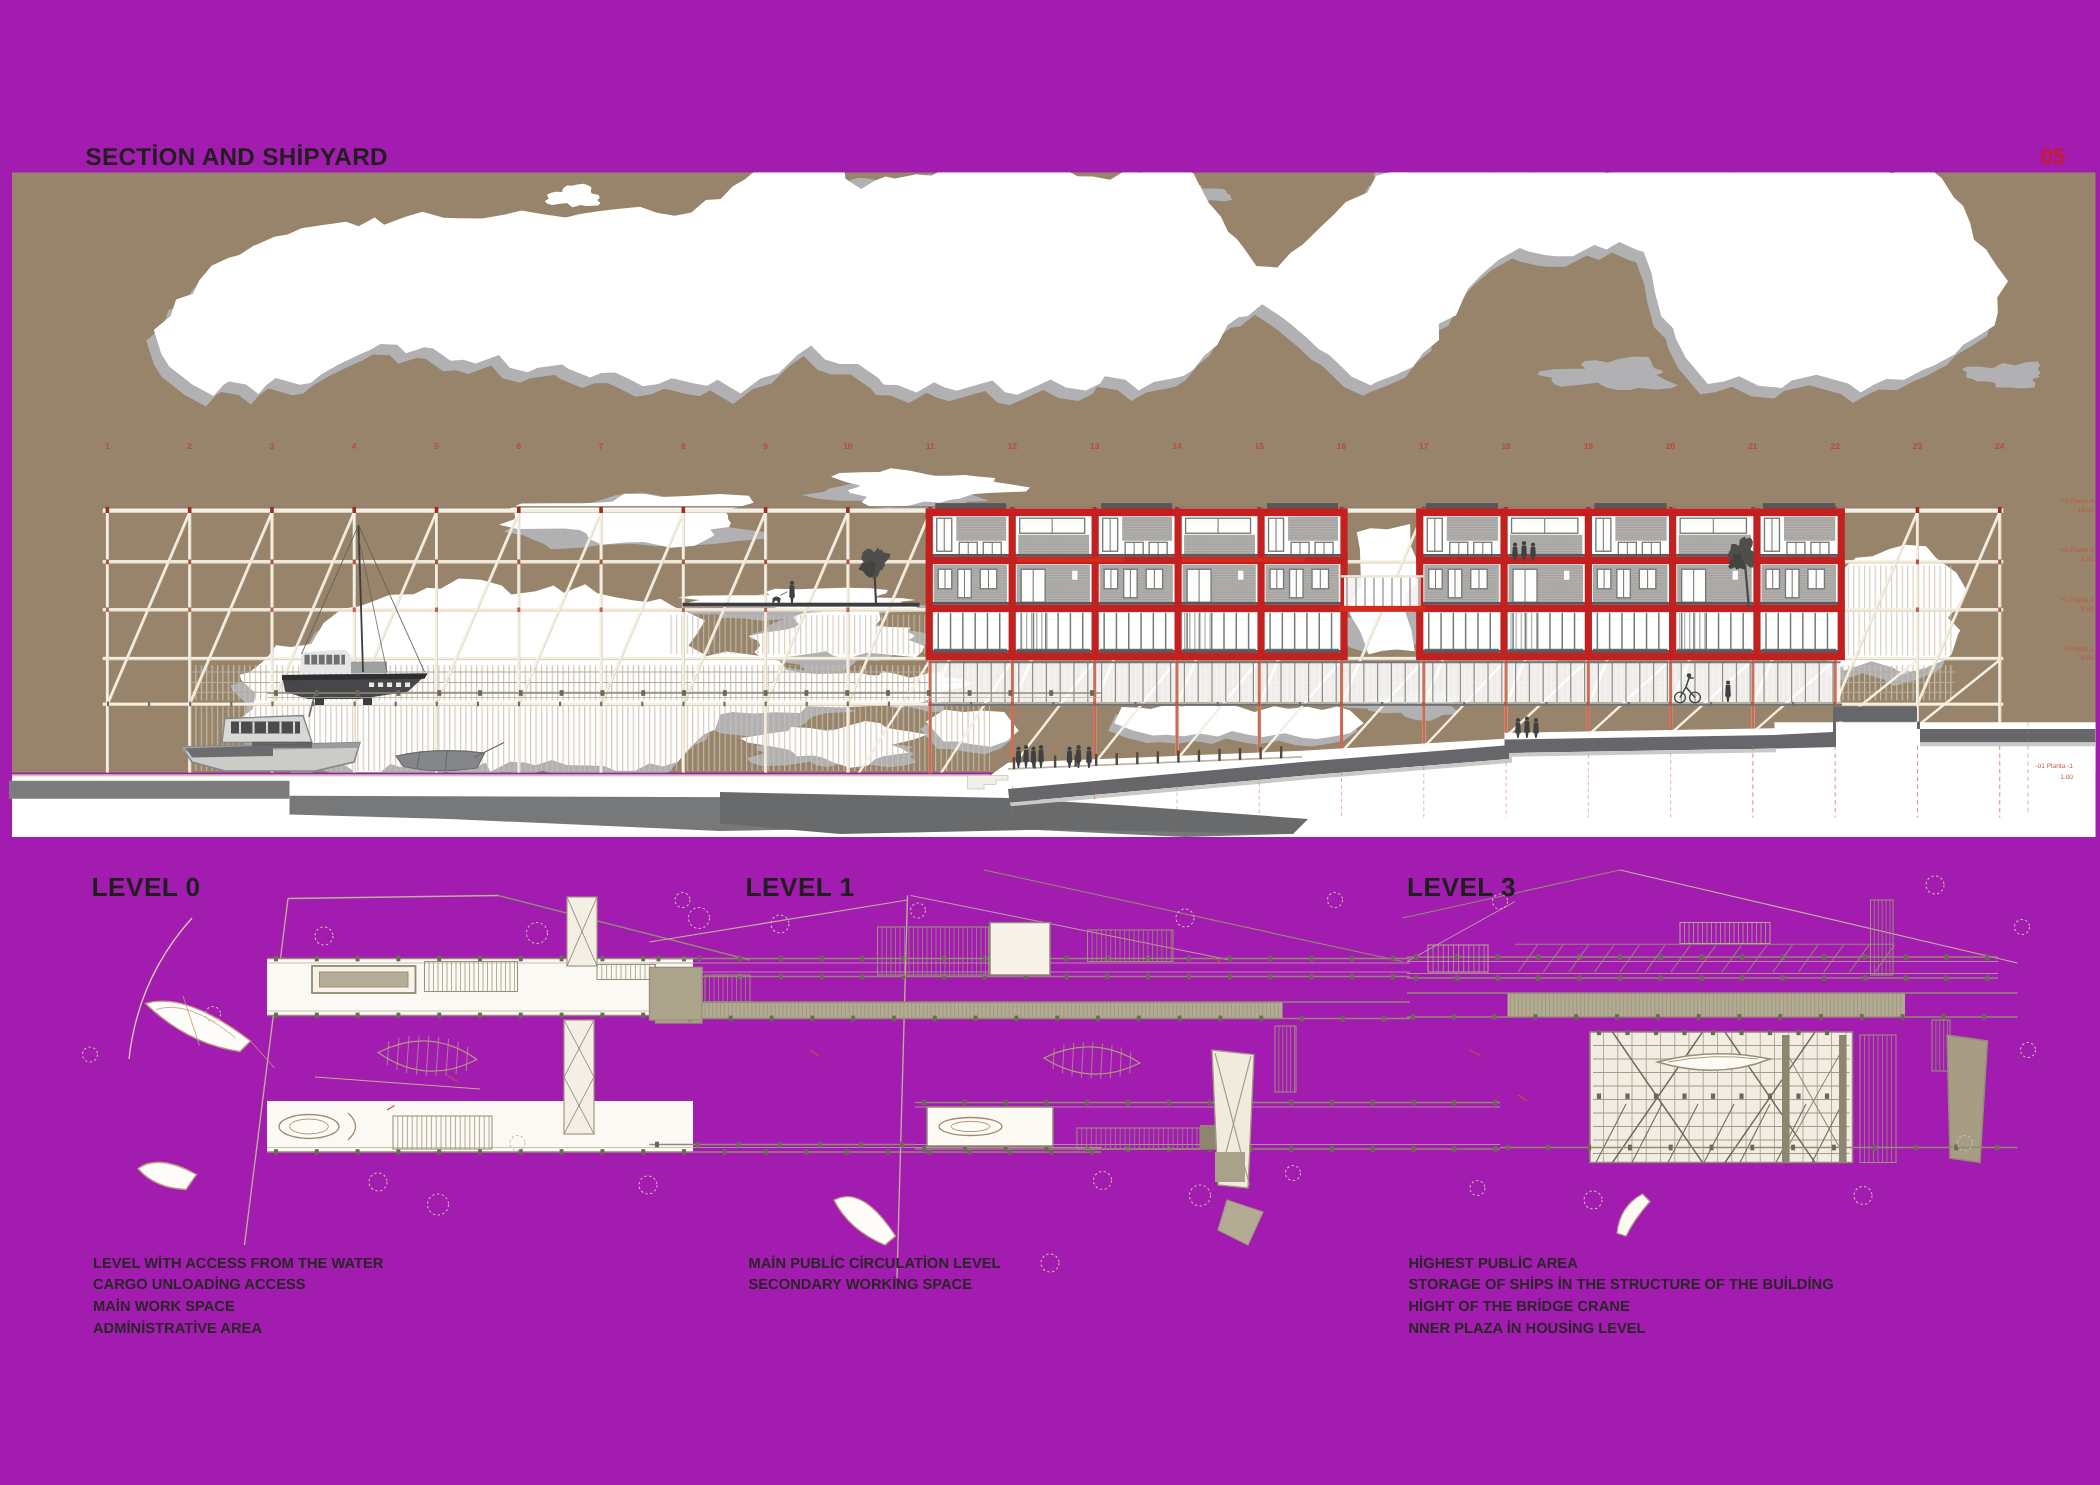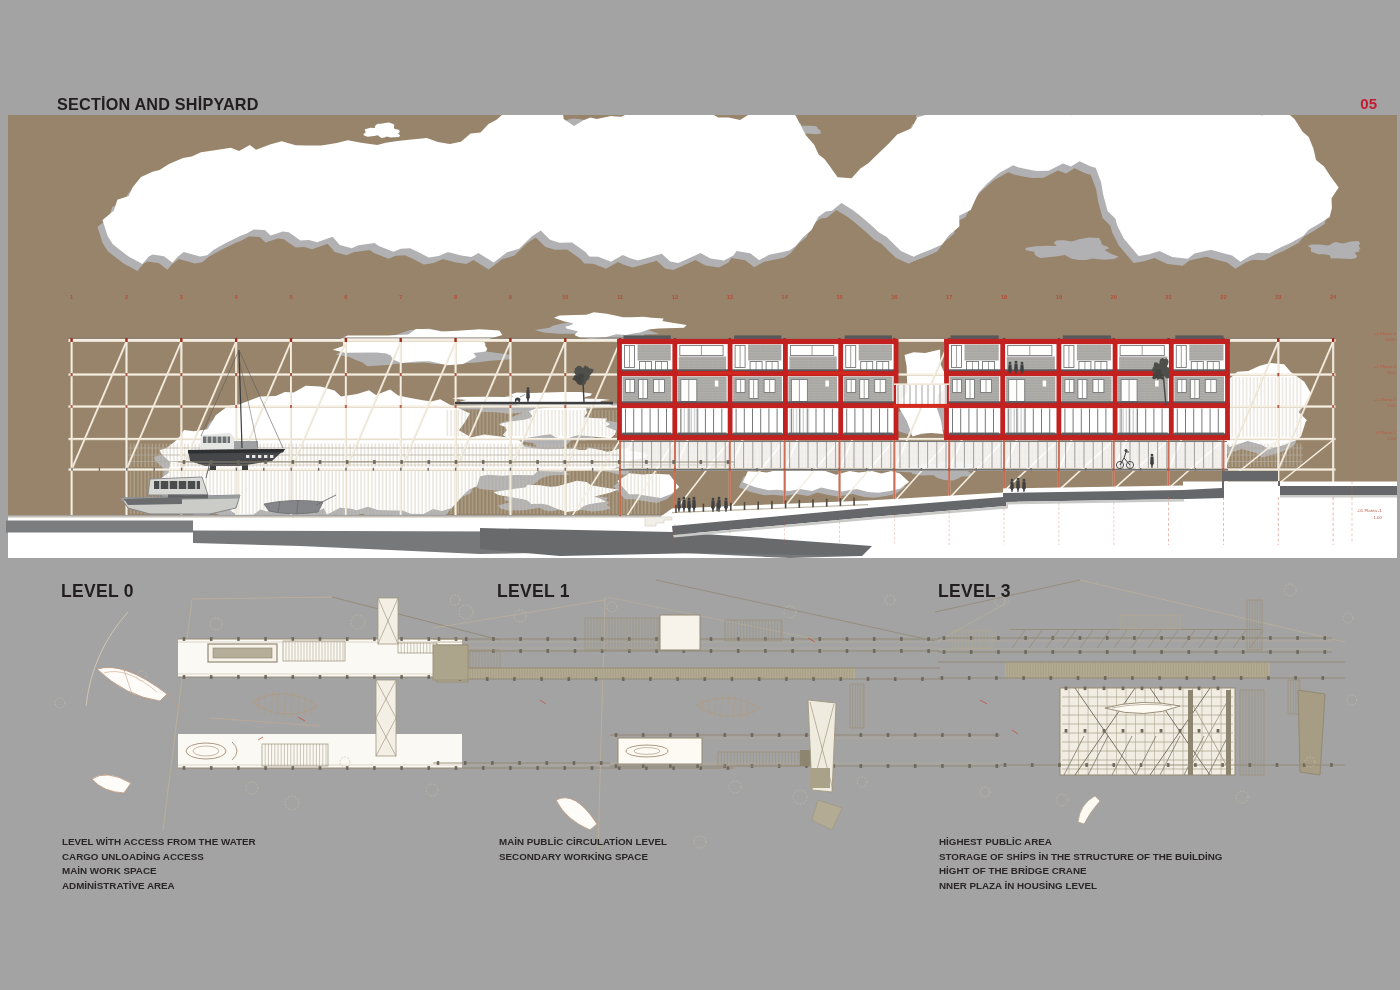--- a/index.html
+++ b/index.html
@@ -1,16 +1,16 @@
 <!DOCTYPE html>
 <html><head>
 <meta charset="utf-8">
 <style>
   html,body{margin:0;padding:0;background:#ffffff;}
-  #board{position:relative;width:1400px;height:990px;background:#a3a3a3;overflow:hidden;
+  #board{position:relative;width:1400px;height:990px;background:#a21caf;overflow:hidden;
          font-family:"Liberation Sans", sans-serif;text-decoration:underline;}
   svg text{font-family:"Liberation Sans", sans-serif;}
 </style>
 </head>
 <body>
 
 <div id="board">
 <svg id="sv" width="1400" height="990" viewBox="0 0 1400 990" xmlns="http://www.w3.org/2000/svg">
 <defs>
   <clipPath id="clipSection">

